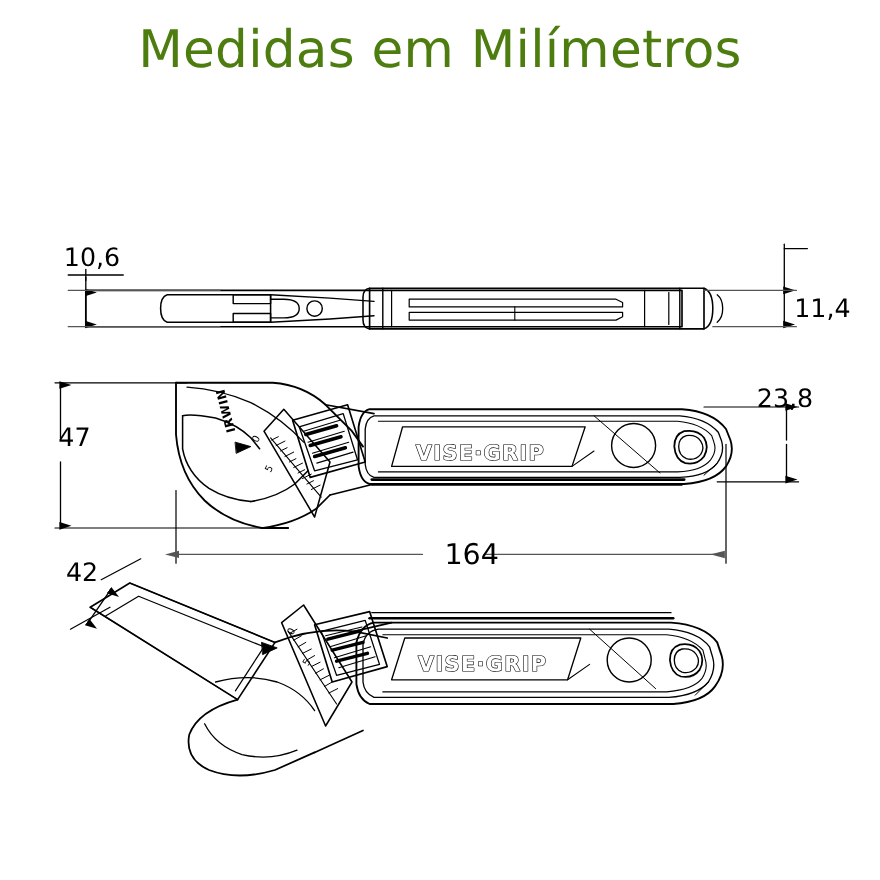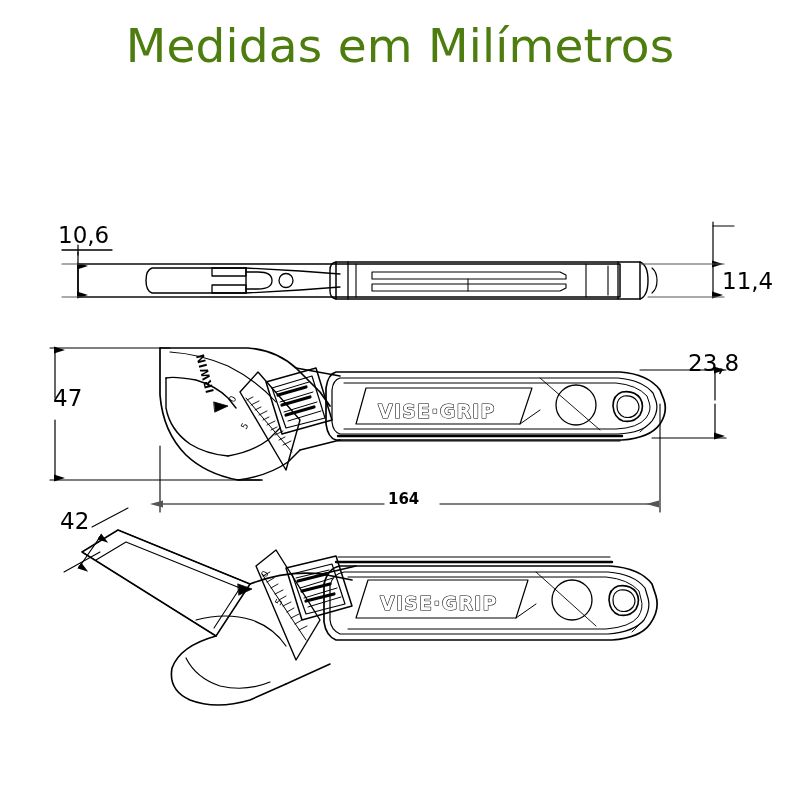--- a/index.html
+++ b/index.html
@@ -42,21 +42,21 @@
     position: absolute;
     font-size: 23px;
     font-weight: 400;
     color: #000000;
     white-space: nowrap;
   }
   #dim-106 { left: 46px;  top: 222px; margin-left: 12px; }
   #dim-114 { left: 722px; top: 268px; }
   #dim-47  { left: 53px;  top: 385px; }
   #dim-238 { left: 688px; top: 350px; }
-  #dim-164 { left: 388px; top: 490px; font-weight: 700; font-size: 15px; }
+  #dim-164 { left: 404px; top: 490px; font-weight: 400; font-size: 26px; }
   #dim-23  { left: 60px;  top: 508px; }
 </style>
 </head>
 <body>
 
 <div id="sheet">
 
   <div id="title">Medidas em Milímetros</div>
 
   <svg id="drawing" width="800" height="800" viewBox="0 0 800 800">

